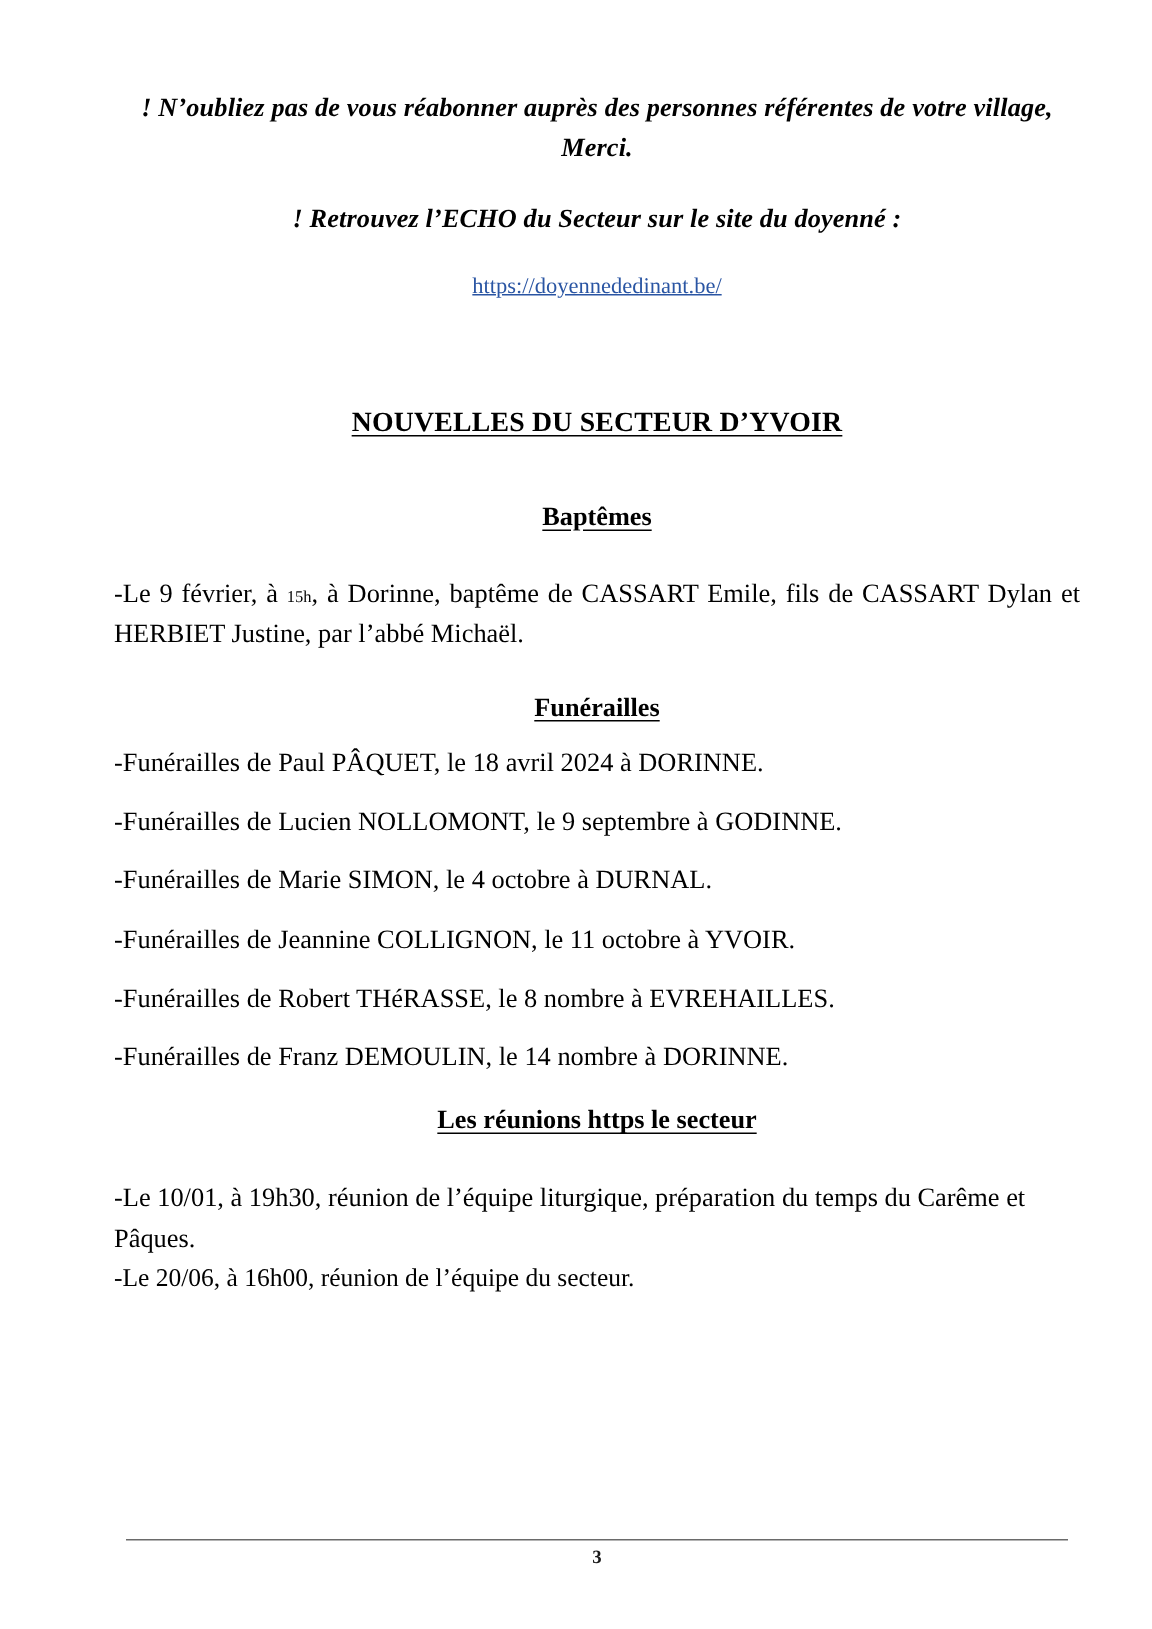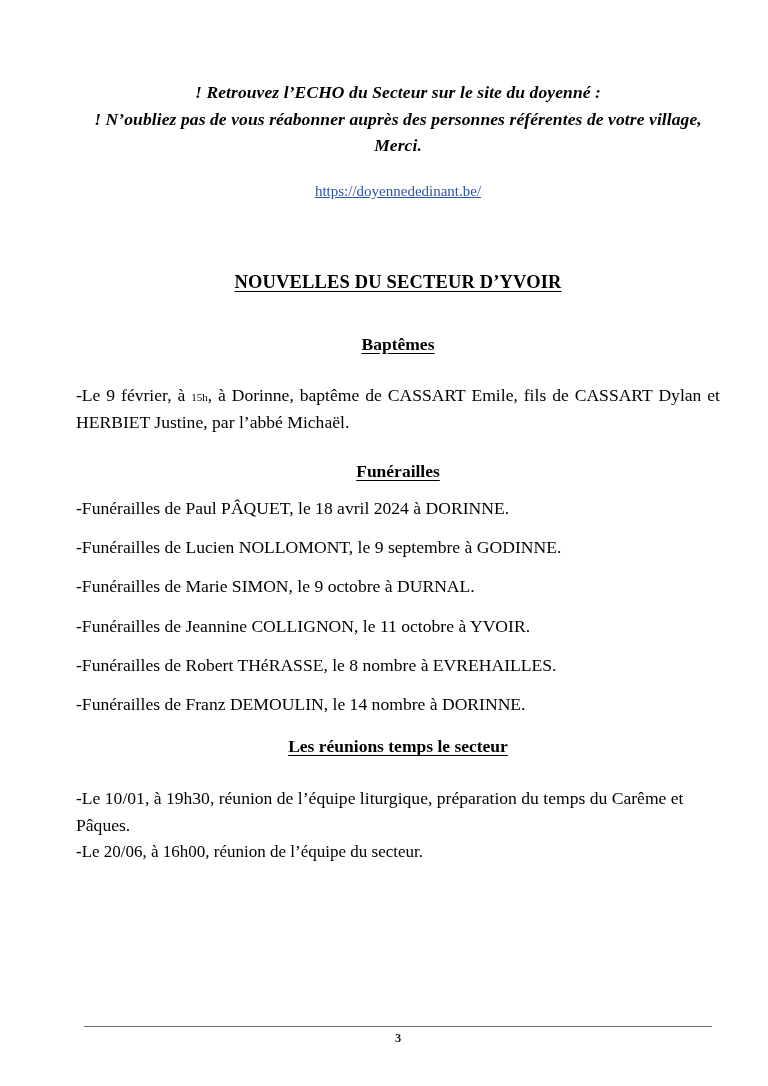--- a/index.html
+++ b/index.html
@@ -157,22 +157,22 @@
   }
 </style>
 </head>
 <body>
 
 <div class="page">
 
   <div class="content">
 
     <div class="notice-block">
+      <p class="notice">! N’oubliez pas de vous réabonner auprès des personnes référentes de votre village, Merci.</p>
       <p class="notice second">! Retrouvez l’ECHO du Secteur sur le site du doyenné :</p>
-      <p class="notice">! N’oubliez pas de vous réabonner auprès des personnes référentes de votre village, Merci.</p>
       <div class="url-line">
         <a class="url-link" href="#">https://doyennededinant.be/</a>
       </div>
     </div>
 
     <h1 class="main-title">
       <span class="u">NOUVELLES DU SECTEUR D’YVOIR</span>
     </h1>
 
     <h2 class="section-heading sh-baptemes">
@@ -181,28 +181,28 @@
 
     <p class="body-para baptism-para"><span>-Le 9 février, à </span><span class="oldstyle">15h</span><span>, à Dorinne, baptême de CASSART Emile, fils de CASSART Dylan et HERBIET Justine, par l’abbé Michaël.</span></p>
 
     <h2 class="section-heading sh-funerailles">
       <span class="u">Funérailles</span>
     </h2>
 
     <ul class="entry-list list-funerailles">
       <li>-Funérailles de Paul PÂQUET, le 18 avril 2024 à DORINNE.</li>
       <li>-Funérailles de Lucien NOLLOMONT, le 9 septembre à GODINNE.</li>
-      <li>-Funérailles de Marie SIMON, le 9 octobre à DURNAL.</li>
+      <li>-Funérailles de Marie SIMON, le 4 octobre à DURNAL.</li>
       <li>-Funérailles de Jeannine COLLIGNON, le 11 octobre à YVOIR.</li>
       <li>-Funérailles de Robert THéRASSE, le 8 nombre à EVREHAILLES.</li>
       <li>-Funérailles de Franz DEMOULIN, le 14 nombre à DORINNE.</li>
     </ul>
 
     <h2 class="section-heading sh-reunions">
-      <span class="u">Les réunions temps le secteur</span>
+      <span class="u">Les réunions https le secteur</span>
     </h2>
 
     <p class="reunion-para">-Le 10/01, à 19h30, réunion de l’équipe liturgique, préparation du temps du Carême et Pâques.</p>
     <p class="reunion-second">-Le 20/06, à 16h00, réunion de l’équipe du secteur.</p>
 
   </div>
 
   <div class="footer">
     <div class="footer-rule"></div>
     <div class="footer-pagenum">3</div>

